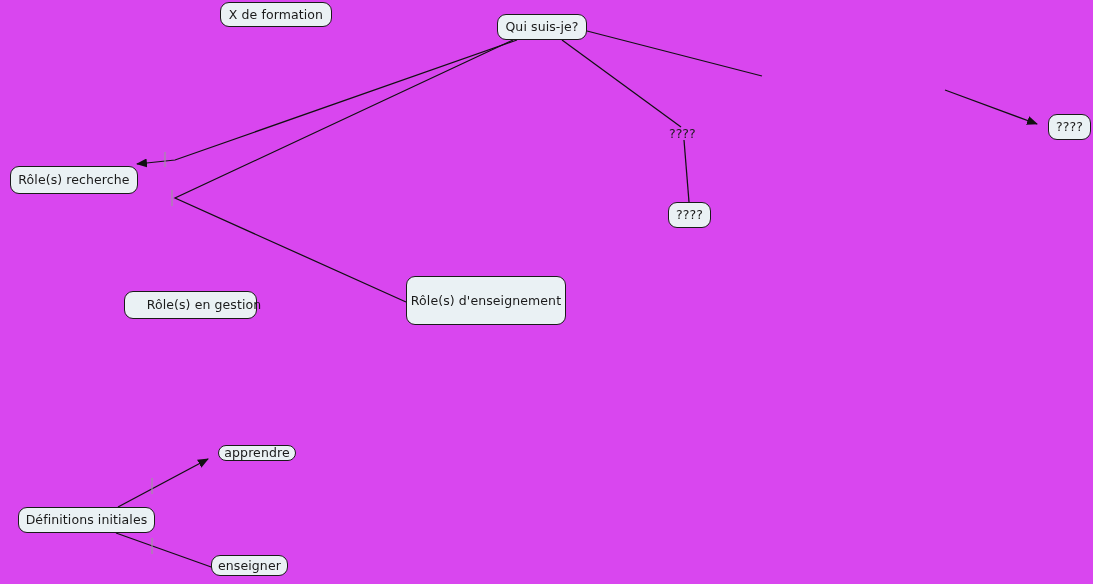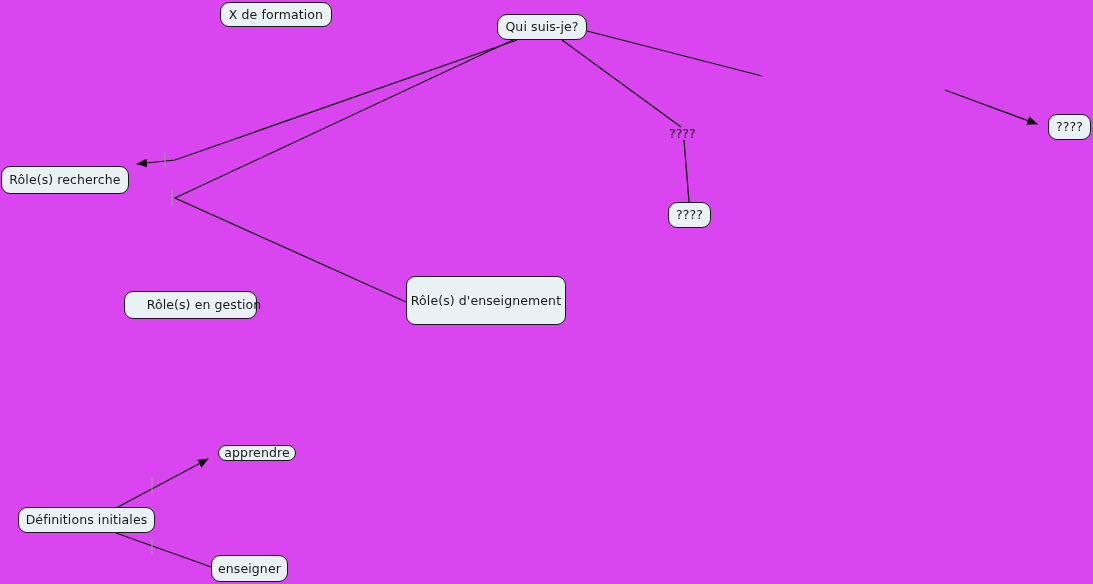--- a/index.html
+++ b/index.html
@@ -91,30 +91,30 @@
     <g>
       <path d="M116,533 L214,568" fill="none" stroke="#111111" stroke-width="1.25"></path>
       <line x1="152" y1="538" x2="152" y2="554" stroke="#9a9a9a" stroke-width="1.1"></line>
     </g>
   </svg>
 
   <div class="node" style="left:220px; top:2px; width:112px; height:25px;">
     <span>X de formation</span>
   </div>
 
-  <div class="node" style="left:497px; top:14px; width:90px; height:26px;border-radius:10px;">
+  <div class="node" style="left:497px; top:14px; width:90px; height:26px;">
     <span>Qui suis-je?</span>
   </div>
 
 
   <div class="node" style="left:1048px; top:114px; width:43px; height:26px;">
     <span>????</span>
   </div>
 
-  <div class="node" style="left:1px; top:166px; width:128px; height:28px;">
+  <div class="node" style="left:10px; top:166px; width:128px; height:28px;">
     <span>Rôle(s) recherche</span>
   </div>
 
   <div class="node" style="left:668px; top:202px; width:43px; height:26px;">
     <span>????</span>
   </div>
 
   <div class="node" style="left:124px; top:291px; width:133px; height:28px;padding-left:27px;">
     <span>Rôle(s) en gestion</span>
   </div>
@@ -124,19 +124,19 @@
   </div>
 
   <div class="node" style="left:218px; top:445px; width:78px; height:16px;">
     <span>apprendre</span>
   </div>
 
   <div class="node" style="left:18px; top:507px; width:137px; height:26px;">
     <span>Définitions initiales</span>
   </div>
 
-  <div class="node" style="left:211px; top:555px; width:77px; height:27px;text-align:right;">
+  <div class="node" style="left:211px; top:555px; width:77px; height:21px;text-align:right;">
     <span>enseigner</span>
   </div>
 
   <div class="edge-label" style="left:669px; top:126px;">????</div>
 
 </div>
 
 </body></html>

